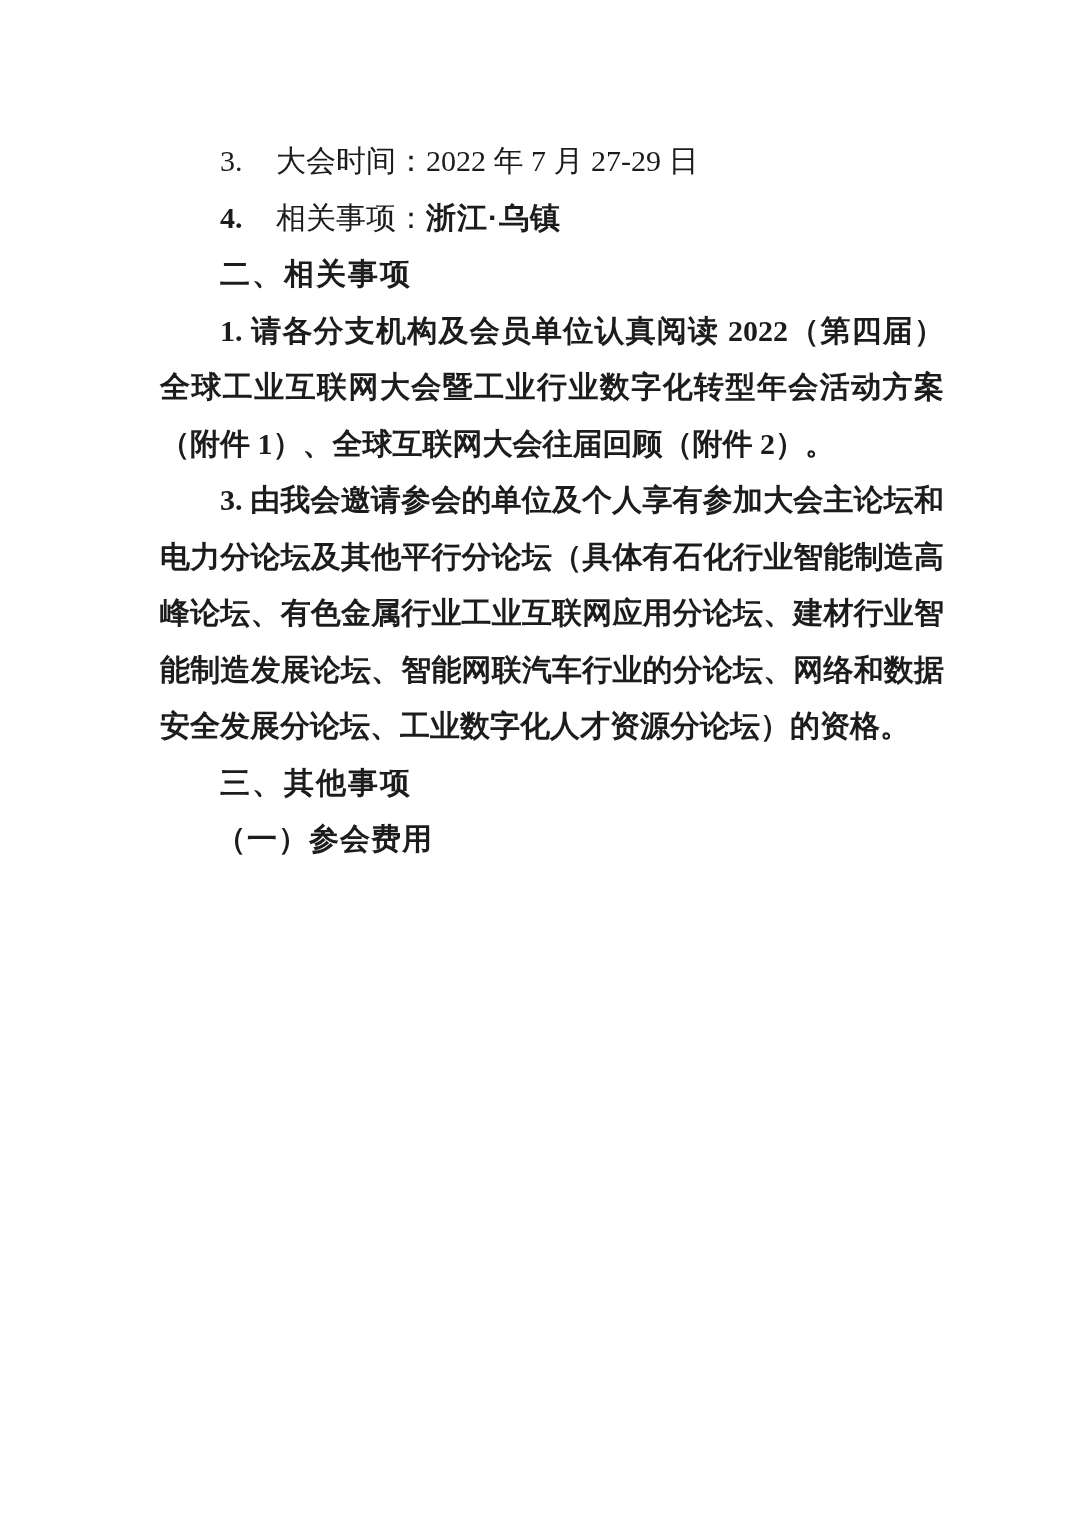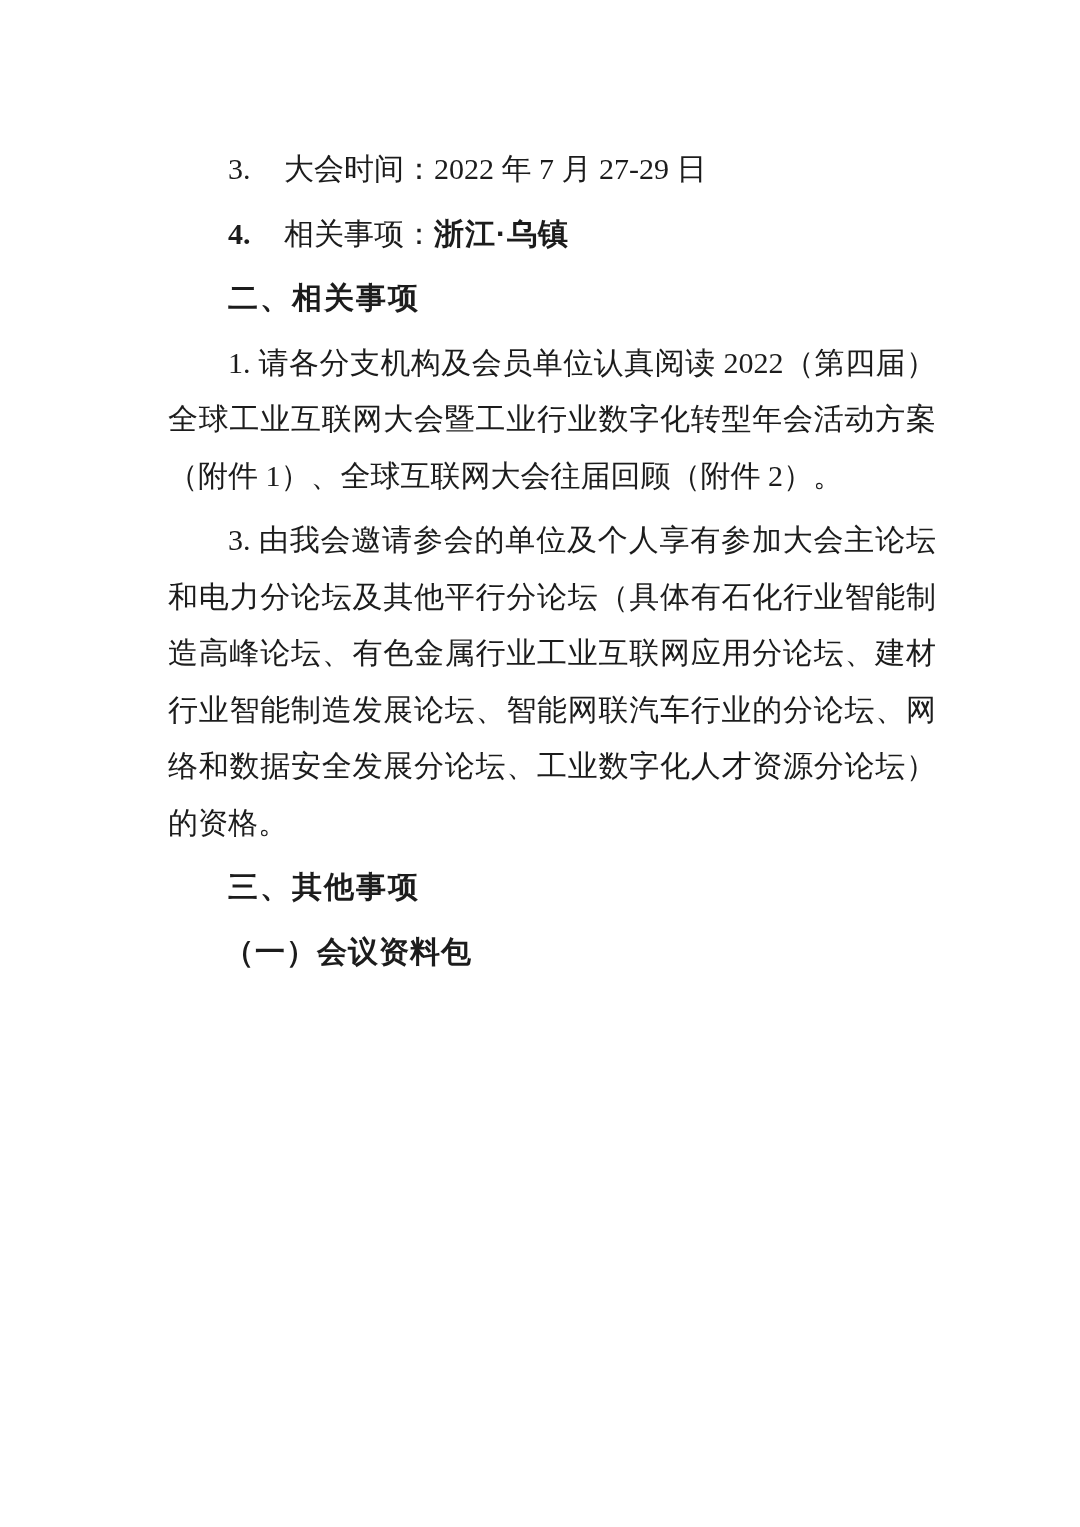--- a/index.html
+++ b/index.html
@@ -14,21 +14,21 @@
     background: #ffffff;
     box-sizing: border-box;
     padding: 133px 136px 0 160px;
     color: #1c1c1c;
     font-family: "Liberation Serif", "DejaVu Serif", serif;
     font-size: 30px;
     line-height: 56.5px;
     overflow: hidden;
   }
   p {
-    margin: 8px;
+    margin: 0;
   }
   .meta-item {
     text-indent: 60px;
     text-align: left;
   }
   .meta-num {
     display: inline-block;
     min-width: 56px;
     text-indent: 0;
   }
@@ -47,20 +47,21 @@
     letter-spacing: 2px;
   }
   .sub-heading {
     font-weight: 700;
     text-indent: 56px;
     letter-spacing: 1px;
   }
   .para {
     text-align: justify;
     text-indent: 60px;
+    font-weight: bold;
   }
   .para.cut {
     text-align-last: justify;
   }
 </style>
 </head>
 <body>
 
 <div class="page">
 
@@ -70,16 +71,16 @@
 
   <p class="section-heading">二、相关事项</p>
 
   <p class="para">1. 请各分支机构及会员单位认真阅读 2022（第四届）全球工业互联网大会暨工业行业数字化转型年会活动方案（附件 1）、全球互联网大会往届回顾（附件 2）。</p>
 
 
   <p class="para">3. 由我会邀请参会的单位及个人享有参加大会主论坛和电力分论坛及其他平行分论坛（具体有石化行业智能制造高峰论坛、有色金属行业工业互联网应用分论坛、建材行业智能制造发展论坛、智能网联汽车行业的分论坛、网络和数据安全发展分论坛、工业数字化人才资源分论坛）的资格。</p>
 
   <p class="section-heading">三、其他事项</p>
 
-  <p class="sub-heading">（一）会议资料包</p>
+  <p class="sub-heading">（一）参会费用</p>
 
 
 </div>
 
 </body></html>

